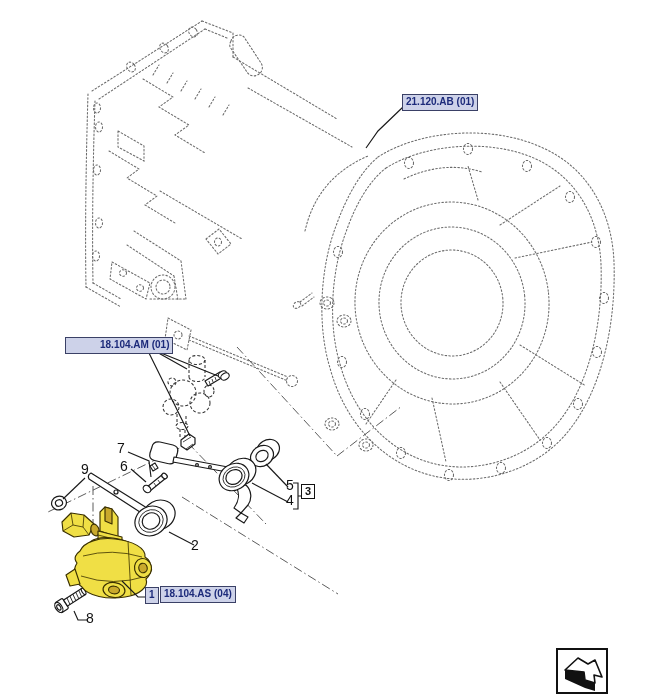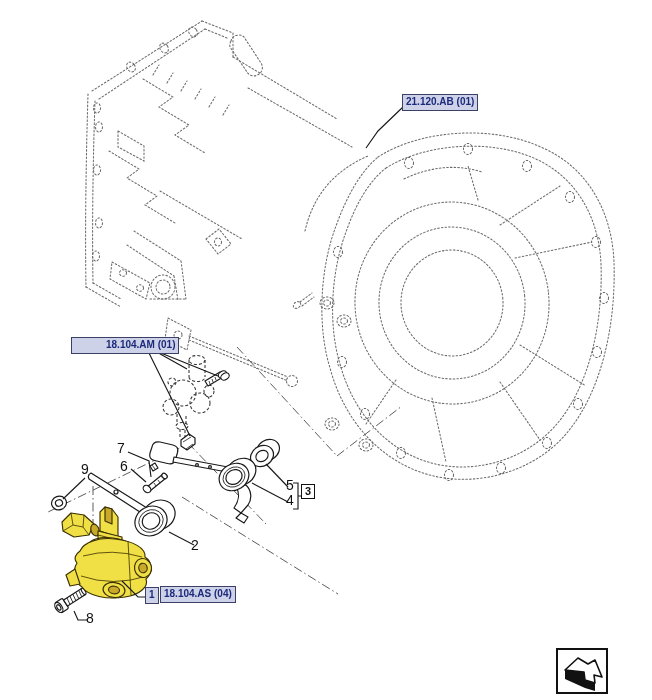--- a/index.html
+++ b/index.html
@@ -20,21 +20,21 @@
   .yfd{fill:var(--c-highlight-yellow-dark,#c9a92c);}
   .ygrp{stroke:#3a3000;stroke-width:1.15;stroke-linejoin:round;}
   
   .ref-label{position:absolute;background:var(--c-label-bg,#cdd2e9);
      border:1px solid var(--c-label-border,#3a4066);color:var(--c-label-text,#1c2a7a);
      font-weight:bold;font-size:10px;line-height:12px;padding:1px 3px 2px;white-space:nowrap;}
   .group-box{position:absolute;background:#fff;border:1.3px solid #111;color:#111;
      font-weight:bold;font-size:11px;line-height:12px;padding:0 3px 1px;}
   .callout{position:absolute;color:#111;font-size:14px;line-height:14px;}
   #lbl21{left:402px;top:94px;}
-  #lblAM{left:71px;top:337px;padding-left:34px;}
+  #lblAM{left:65px;top:337px;padding-left:34px;}
   #box1{left:145px;top:587px;}
   #lblAS{left:160px;top:586px;}
   #box3{left:301px;top:484px;}
   #c7{left:117px;top:441px;} #c6{left:120px;top:459px;} #c9{left:81px;top:462px;}
   #c2{left:191px;top:538px;} #c5{left:286px;top:478px;} #c4{left:286px;top:493px;}
   #c8{left:86px;top:611px;}
   #navIcon{position:absolute;left:556px;top:648px;width:52px;height:46px;
      border:2.2px solid #111;background:#fff;box-sizing:border-box;}
 </style>
 </head>

